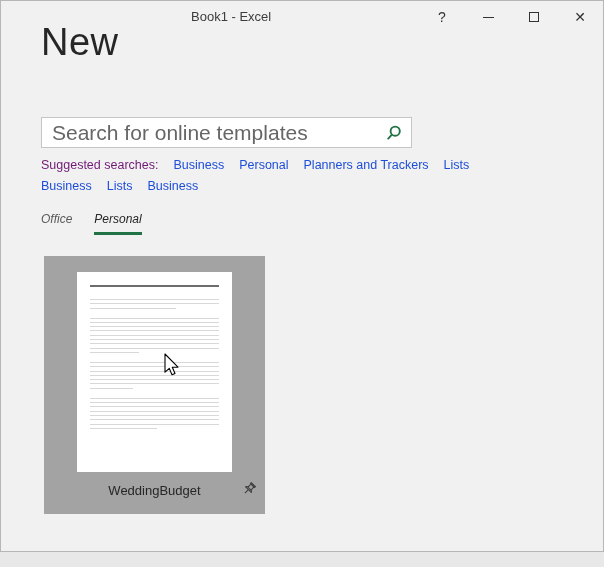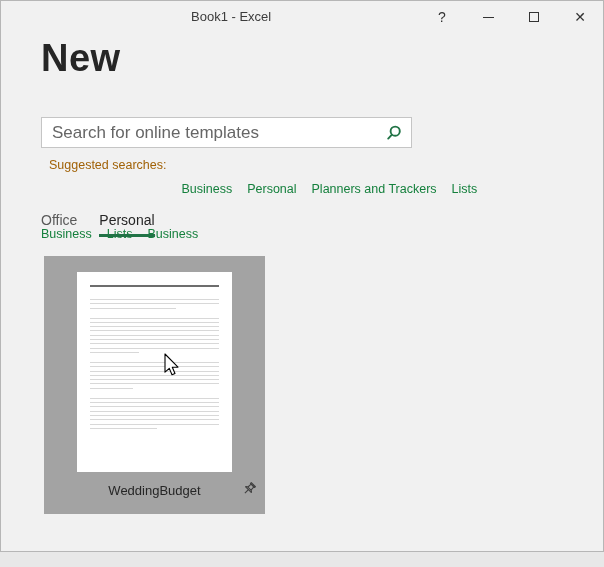--- a/index.html
+++ b/index.html
@@ -18,48 +18,48 @@
   .controls { position:absolute; right:0; top:0; height:32px; display:flex; }
   .ctrl-btn {
     width:46px; height:32px; border:none; background:transparent;
     display:flex; align-items:center; justify-content:center;
     font-family:inherit; font-size:14px; color:#333; cursor:default; padding:0;
   }
   .min-bar { display:block; width:11px; height:1px; background:#333; }
   .max-box { display:block; width:10px; height:10px; border:1px solid #333; background:transparent; }
   
   .page-title {
-    position:absolute; left:40px; top:36px;
-    font-size:38px; font-weight:700; color:#262626; letter-spacing:0.5px;
+    position:absolute; left:40px; top:20px;
+    font-size:38px; font-weight:400; color:#262626; letter-spacing:0.5px;
   }
   
   .searchbox {
     position:absolute; left:40px; top:116px; width:371px; height:31px;
     background:#fff; border:1px solid #c5c5c5; display:flex; align-items:center;
   }
   .search-input {
     flex:1; height:100%; border:none; outline:none; background:transparent;
-    font-family:inherit; font-size:17px; color:#262626; padding:0 6px 0 10px;
+    font-family:inherit; font-size:21px; color:#262626; padding:0 6px 0 10px;
   }
   .search-input::placeholder { color:#666; opacity:1; }
   .search-btn {
     width:34px; height:100%; border:none; background:transparent;
     display:flex; align-items:center; justify-content:center; cursor:pointer; padding:0;
   }
   
   .suggested {
     position:absolute; left:40px; top:157px; width:480px;
     display:flex; flex-wrap:wrap; column-gap:15px; row-gap:7px;
     font-size:12.5px; line-height:14px; color:#303030;
   }
-  .sug-label { color:#a16207;margin-left:8px; }
-  .sug-link { color:#15803d; cursor:pointer; white-space:nowrap;margin-top:24px; }
+  .sug-label { color:#701a75; }
+  .sug-link { color:#1d4ed8; cursor:pointer; white-space:nowrap; }
   
   .tabs { position:absolute; left:40px; top:211px; display:flex; gap:22px; }
-  .tab { font-size:14px; color:#595959; padding-bottom:6px; cursor:pointer; border-bottom:3px solid transparent; }
+  .tab { font-size:12px; color:#595959; padding-bottom:6px; cursor:pointer; border-bottom:3px solid transparent;font-style:italic; }
   .tab.active { color:#262626; border-bottom-color:#217346; }
   
   .card {
     position:absolute; left:43px; top:255px; width:221px; height:258px;
     background:#a3a3a3; cursor:pointer;
   }
   .thumb-page {
     position:absolute; left:33px; top:16px; width:155px; height:200px;
     background:#fff; padding:13px 13px 0 13px;
   }

